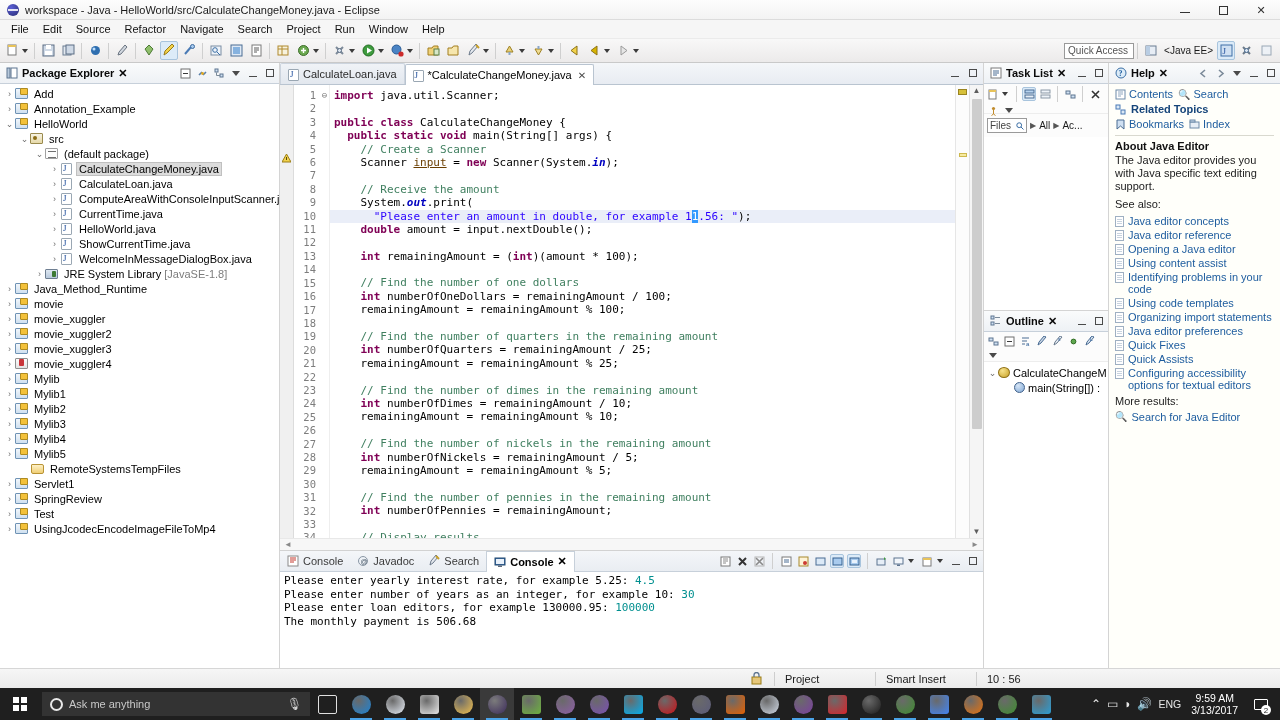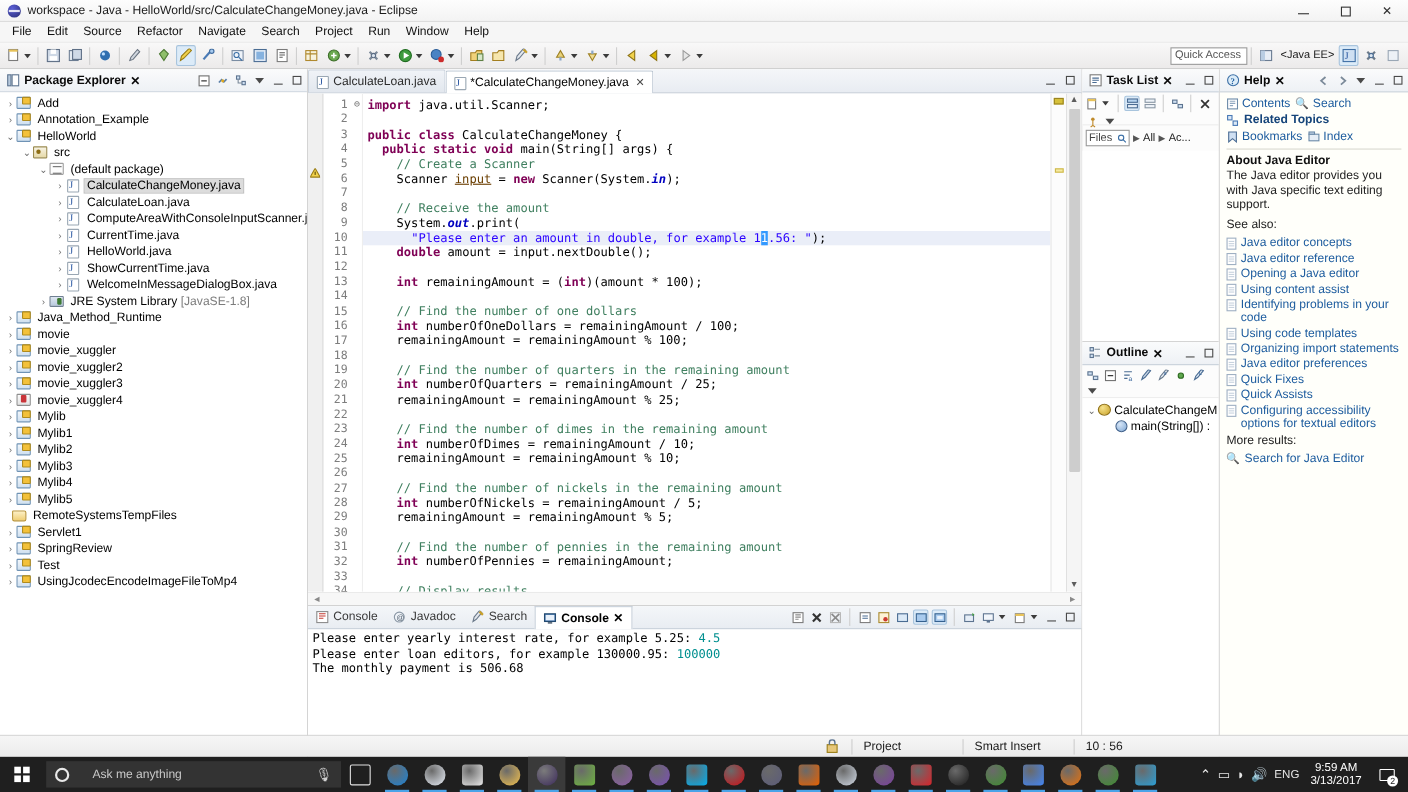--- a/index.html
+++ b/index.html
@@ -325,21 +325,21 @@
   
   #taskbar {
     position: absolute; left: 0; right: 0; bottom: 0; height: 32px;
     background: #1f1f1f; display: flex; align-items: center;
   }
   #start-btn { width: 40px; height: 32px; display:flex;align-items:center;justify-content:center; }
   .win-logo { width:14px;height:14px; display:grid; grid-template-columns:1fr 1fr; grid-gap:2px; }
   .win-logo i { background:#fff; display:block; }
   #cortana {
     width: 268px; height: 24px; background: #333333; display:flex; align-items:center;
-    gap:21px; padding: 0 8px; margin-left:2px;
+    gap:6px; padding: 0 8px; margin-left:2px;
   }
   .cort-circle { width:13px;height:13px;border:2px solid #e8e8e8;border-radius:50%; flex:none;}
   #cortana-text { color:#c9c9c9; font-size:11px; flex:1; }
   .mic { color:#d0d0d0; font-size:12px; }
   .tb-icon {
     width: 34px; height: 32px; display:flex;align-items:center;justify-content:center;
     position: relative;
   }
   .tb-icon.active { background:#3a3a3a; }
   .tb-icon.open::after{
@@ -792,21 +792,21 @@
           </span>
           <span class="t-label">Mylib4</span>
         </div>
         <div class="tree-row" style="padding-left: 4px;">
           <span class="twisty">›</span>
           <span class="t-icon">
             <span class="ic-proj" style="display: block;"></span>
           </span>
           <span class="t-label">Mylib5</span>
         </div>
-        <div class="tree-row" style="padding-left: 0;">
+        <div class="tree-row" style="padding-left: 20px;">
           <span class="twisty"></span>
           <span class="t-icon">
             <span class="ic-folder" style="display: block;"></span>
           </span>
           <span class="t-label">RemoteSystemsTempFiles</span>
         </div>
         <div class="tree-row" style="padding-left: 4px;">
           <span class="twisty">›</span>
           <span class="t-icon">
             <span class="ic-proj" style="display: block;"></span>
@@ -1063,20 +1063,21 @@
               <i class="min-glyph"></i>
             </div>
           <div class="vtool">
               <i class="max-glyph"></i>
             </div>
         </div>
       </div>
       <div id="console-out">
         <div id="console-lines">
             <div><span>Please enter yearly interest rate, for example 5.25: </span><span class="c-in">4.5</span></div>
+            <div><span>Please enter number of years as an integer, for example 10: </span><span class="c-in">30</span></div>
             <div><span>Please enter loan editors, for example 130000.95: </span><span class="c-in">100000</span></div>
             <div><span>The monthly payment is 506.68</span></div>
           </div>
       </div>
       <div id="h-scroll" style="position:relative">
         <span>◄</span>
         <span>►</span>
       </div>
     </div>
   </div>

